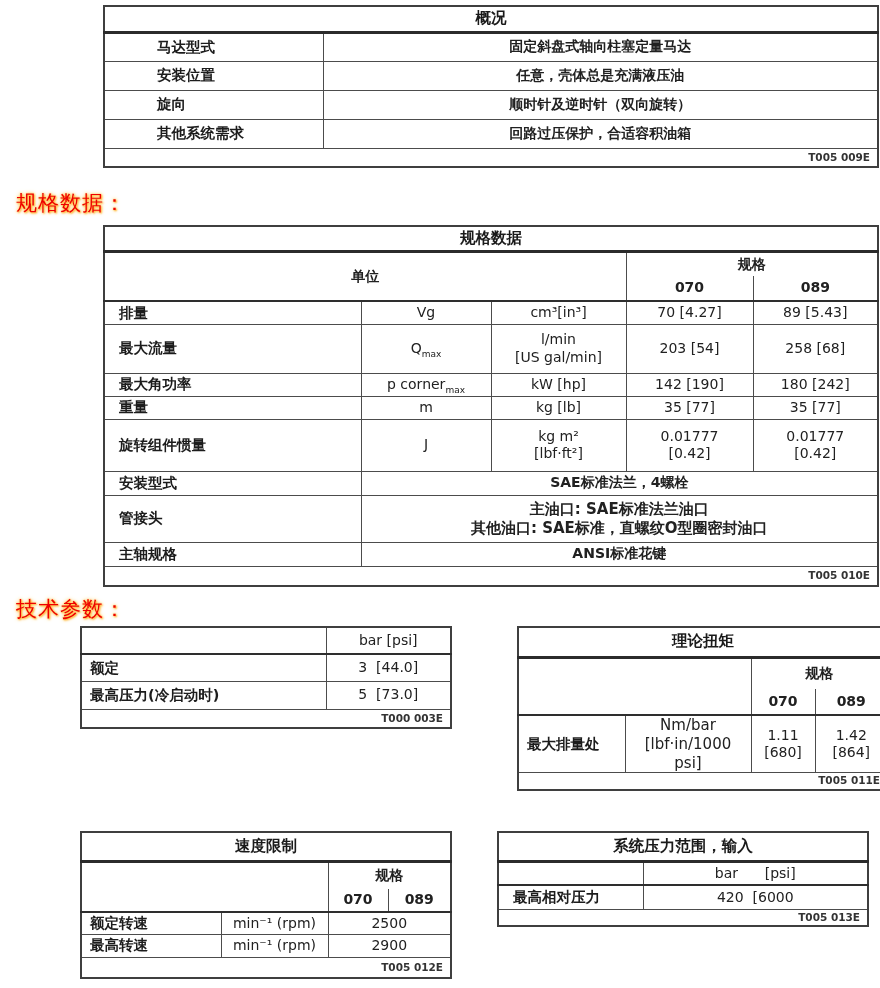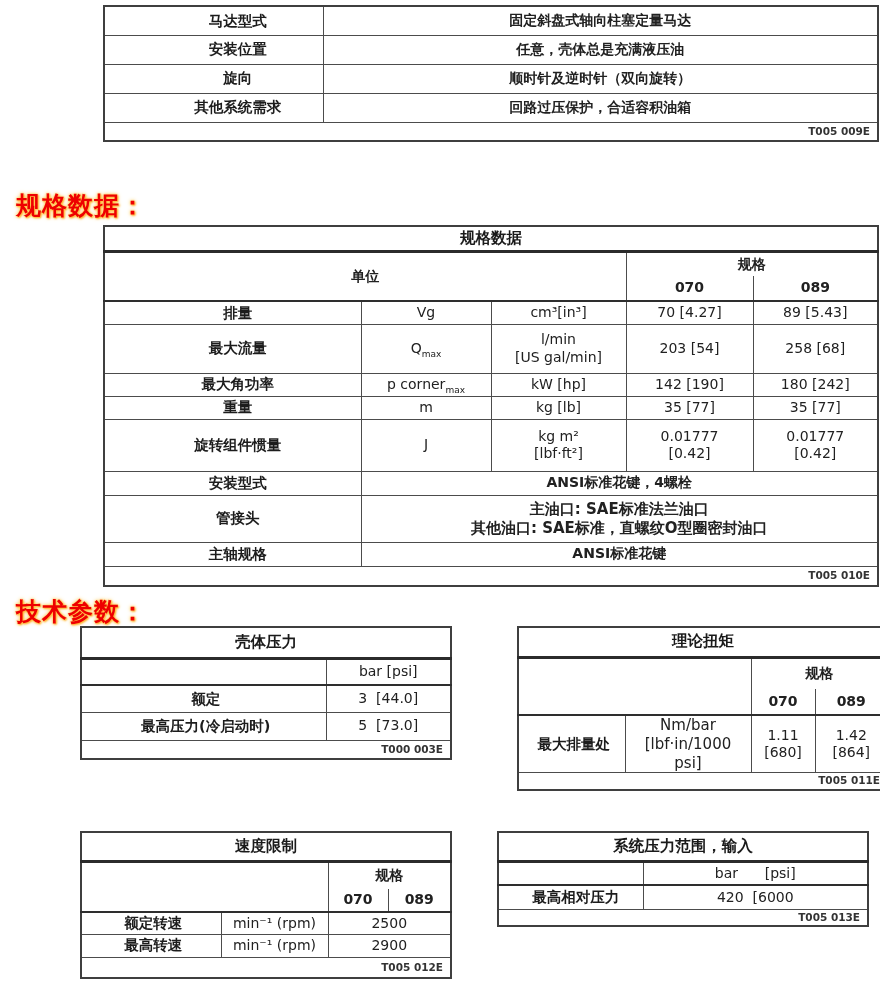--- a/index.html
+++ b/index.html
@@ -36,21 +36,21 @@
     font-weight: bold;
     font-size: 15.5px;
     border-bottom: 3px solid #2b2b2b;
     color: #1a1a1a;
   }
   .tbl tr.hdrline > td, .tbl td.hb {
     border-bottom: 2px solid #2e2e2e;
   }
   .tbl td.nobb { border-bottom-style: hidden; }
   .tbl td.lab {
-    text-align: center;
+    text-align: left;
     font-weight: bold;
     font-size: 14.5px;
     color: #1c1c1c;
   }
   .tbl td.b { font-weight: bold; margin-left: 13px; }
   .tbl td.code {
     text-align: right;
     font-weight: bold;
     font-size: 10.5px;
     color: #333333;
@@ -58,22 +58,22 @@
   }
   .tbl td.pre { white-space: pre; }
   .tbl td.sm { font-size: 15px; }
   .pad52 { padding-left: 52px !important; }
   .pad14 { padding-left: 14px !important; }
   .pad8  { padding-left: 8px !important; }
   sub { font-size: 9px; line-height: 0; }
   .red-h {
     position: absolute;
     color: #ee0000;
-    font-weight: bold;
-    font-size: 25px;
+    font-weight: normal;
+    font-size: 21px;
     letter-spacing: 1px;
     text-shadow: 0 0 2px #ffd24d, 0 0 4px #ffc04d, 1px 1px 2px #ff9d00;
     white-space: nowrap;
   }
   #t-overview { left: 103px; top: 5px;   width: 774px; }
   #h-spec     { left: 16px;  top: 189px; }
   #t-spec     { left: 103px; top: 225px; width: 774px; }
   #h-tech     { left: 16px;  top: 595px; }
   #t-case     { left: 80px;  top: 626px; width: 370px; }
   #t-torque   { left: 517px; top: 626px; width: 370px; }
@@ -84,20 +84,23 @@
 <body>
 
 <div class="page">
 
   <table class="tbl" id="t-overview">
     <colgroup>
         <col style="width:219px">
         <col style="width:555px">
       </colgroup>
     <tbody>
+      <tr style="height:26px">
+        <td colspan="2" class="title">概况</td>
+      </tr>
       <tr style="height:29px">
         <td class="lab pad52">马达型式</td>
         <td class="b">固定斜盘式轴向柱塞定量马达</td>
       </tr>
       <tr style="height:29px">
         <td class="lab pad52">安装位置</td>
         <td class="b">任意，壳体总是充满液压油</td>
       </tr>
       <tr style="height:29px">
         <td class="lab pad52">旋向</td>
@@ -171,21 +174,21 @@
       <tr style="height:52px">
         <td class="lab pad14">旋转组件惯量</td>
         <td><span>J</span></td>
         <td><span>kg m²</span><br><span>[lbf·ft²]</span></td>
         <td><span>0.01777</span><br><span>[0.42]</span></td>
         <td><span>0.01777</span><br><span>[0.42]</span></td>
       </tr>
 
       <tr style="height:24px">
         <td class="lab pad14">安装型式</td>
-        <td colspan="4" class="b">ANSI标准花键，4螺栓</td>
+        <td colspan="4" class="b">SAE标准法兰，4螺栓</td>
       </tr>
       <tr style="height:47px">
         <td class="lab pad14">管接头</td>
         <td colspan="4" class="b sm"><span>主油口: SAE标准法兰油口</span><br><span>其他油口: SAE标准，直螺纹O型圈密封油口</span></td>
       </tr>
       <tr style="height:24px">
         <td class="lab pad14">主轴规格</td>
         <td colspan="4" class="b">ANSI标准花键</td>
       </tr>
       <tr style="height:20px">
@@ -195,23 +198,20 @@
   </table>
 
   <div class="red-h" id="h-tech">技术参数：</div>
 
   <table class="tbl" id="t-case">
     <colgroup>
         <col style="width:245px">
         <col style="width:125px">
       </colgroup>
     <tbody>
-      <tr style="height:31px">
-        <td colspan="2" class="title">壳体压力</td>
-      </tr>
       <tr class="hdrline" style="height:27px">
         <td></td>
         <td>bar [psi]</td>
       </tr>
       <tr style="height:27px">
         <td class="lab pad8">额定</td>
         <td class="pre">3  [44.0]</td>
       </tr>
       <tr style="height:28px">
         <td class="lab pad8">最高压力(冷启动时)</td>

